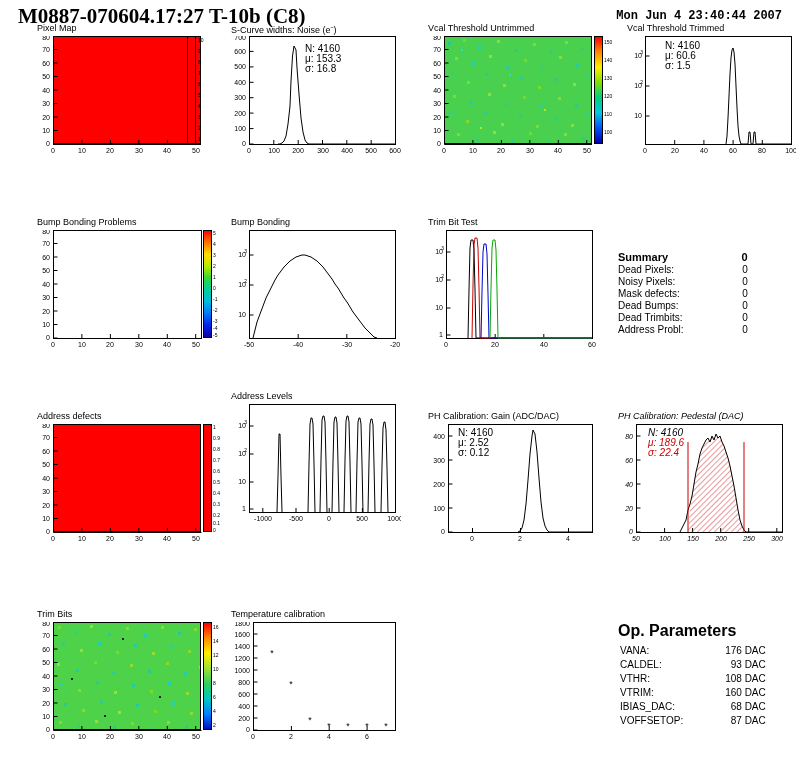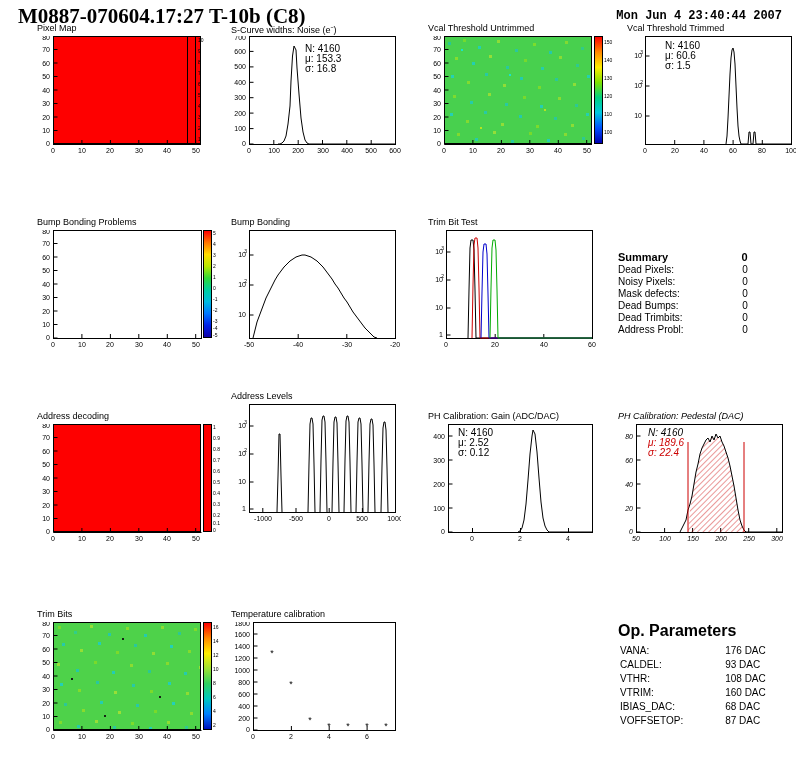--- a/index.html
+++ b/index.html
@@ -32,21 +32,21 @@
   .stat.red{color:#cc0000;}
   .cbar{position:absolute;border:1px solid #000;box-sizing:border-box;}
   .summary{position:absolute;font-size:10px;}
   .summary .hdr{font-weight:bold;font-size:11px;}
   .summary table{border-collapse:collapse;font-size:10px;}
   .summary td{padding:0 0 1px 0;font-size:10px;}
   .summary td.v{text-align:right;padding-left:58px;}
   .opp{position:absolute;font-size:10px;}
   .opp .hdr{font-weight:bold;font-size:16px;}
   .opp td{padding:0 0 1px 0;font-size:10px;}
-  .opp td.v{padding-left:40px;}
+  .opp td.v{text-align:right;padding-left:40px;}
   svg{display:block;}
 </style>
 </head>
 <body>
 
 <div class="title">M0887-070604.17:27 T-10b (C8)</div>
 <div class="date">Mon Jun  4 23:40:44 2007</div>
 
 <div class="panel" style="left:24px;top:36px;width:165px;height:120px;">
   <div class="ptitle">Pixel Map</div>
@@ -473,21 +473,21 @@
         </tr>
     <tr>
           <td>Address Probl:</td>
         <td class="v">0</td>
         </tr>
   </tbody>
     </table>
 </div>
 
 <div class="panel" style="left:24px;top:424px;width:170px;height:120px;">
-  <div class="ptitle">Address decoding</div>
+  <div class="ptitle">Address defects</div>
   <div class="frame" style="width:148px;height:108px;left:16px;top:0;background:#fe0000;"></div>
   <svg width="170" height="122" style="position:absolute;left:0;top:0;">
     <g stroke="#000" stroke-width="1">
       <line x1="16.5" y1="108.5" x2="164.5" y2="108.5"></line>
       <line x1="16.5" y1="0" x2="16.5" y2="108.5"></line>
       <line x1="16.5" y1="108" x2="16.5" y2="104"></line>
         <line x1="44.9" y1="108" x2="44.9" y2="104"></line>
       <line x1="73.4" y1="108" x2="73.4" y2="104"></line>
         <line x1="101.8" y1="108" x2="101.8" y2="104"></line>
       <line x1="130.3" y1="108" x2="130.3" y2="104"></line>

